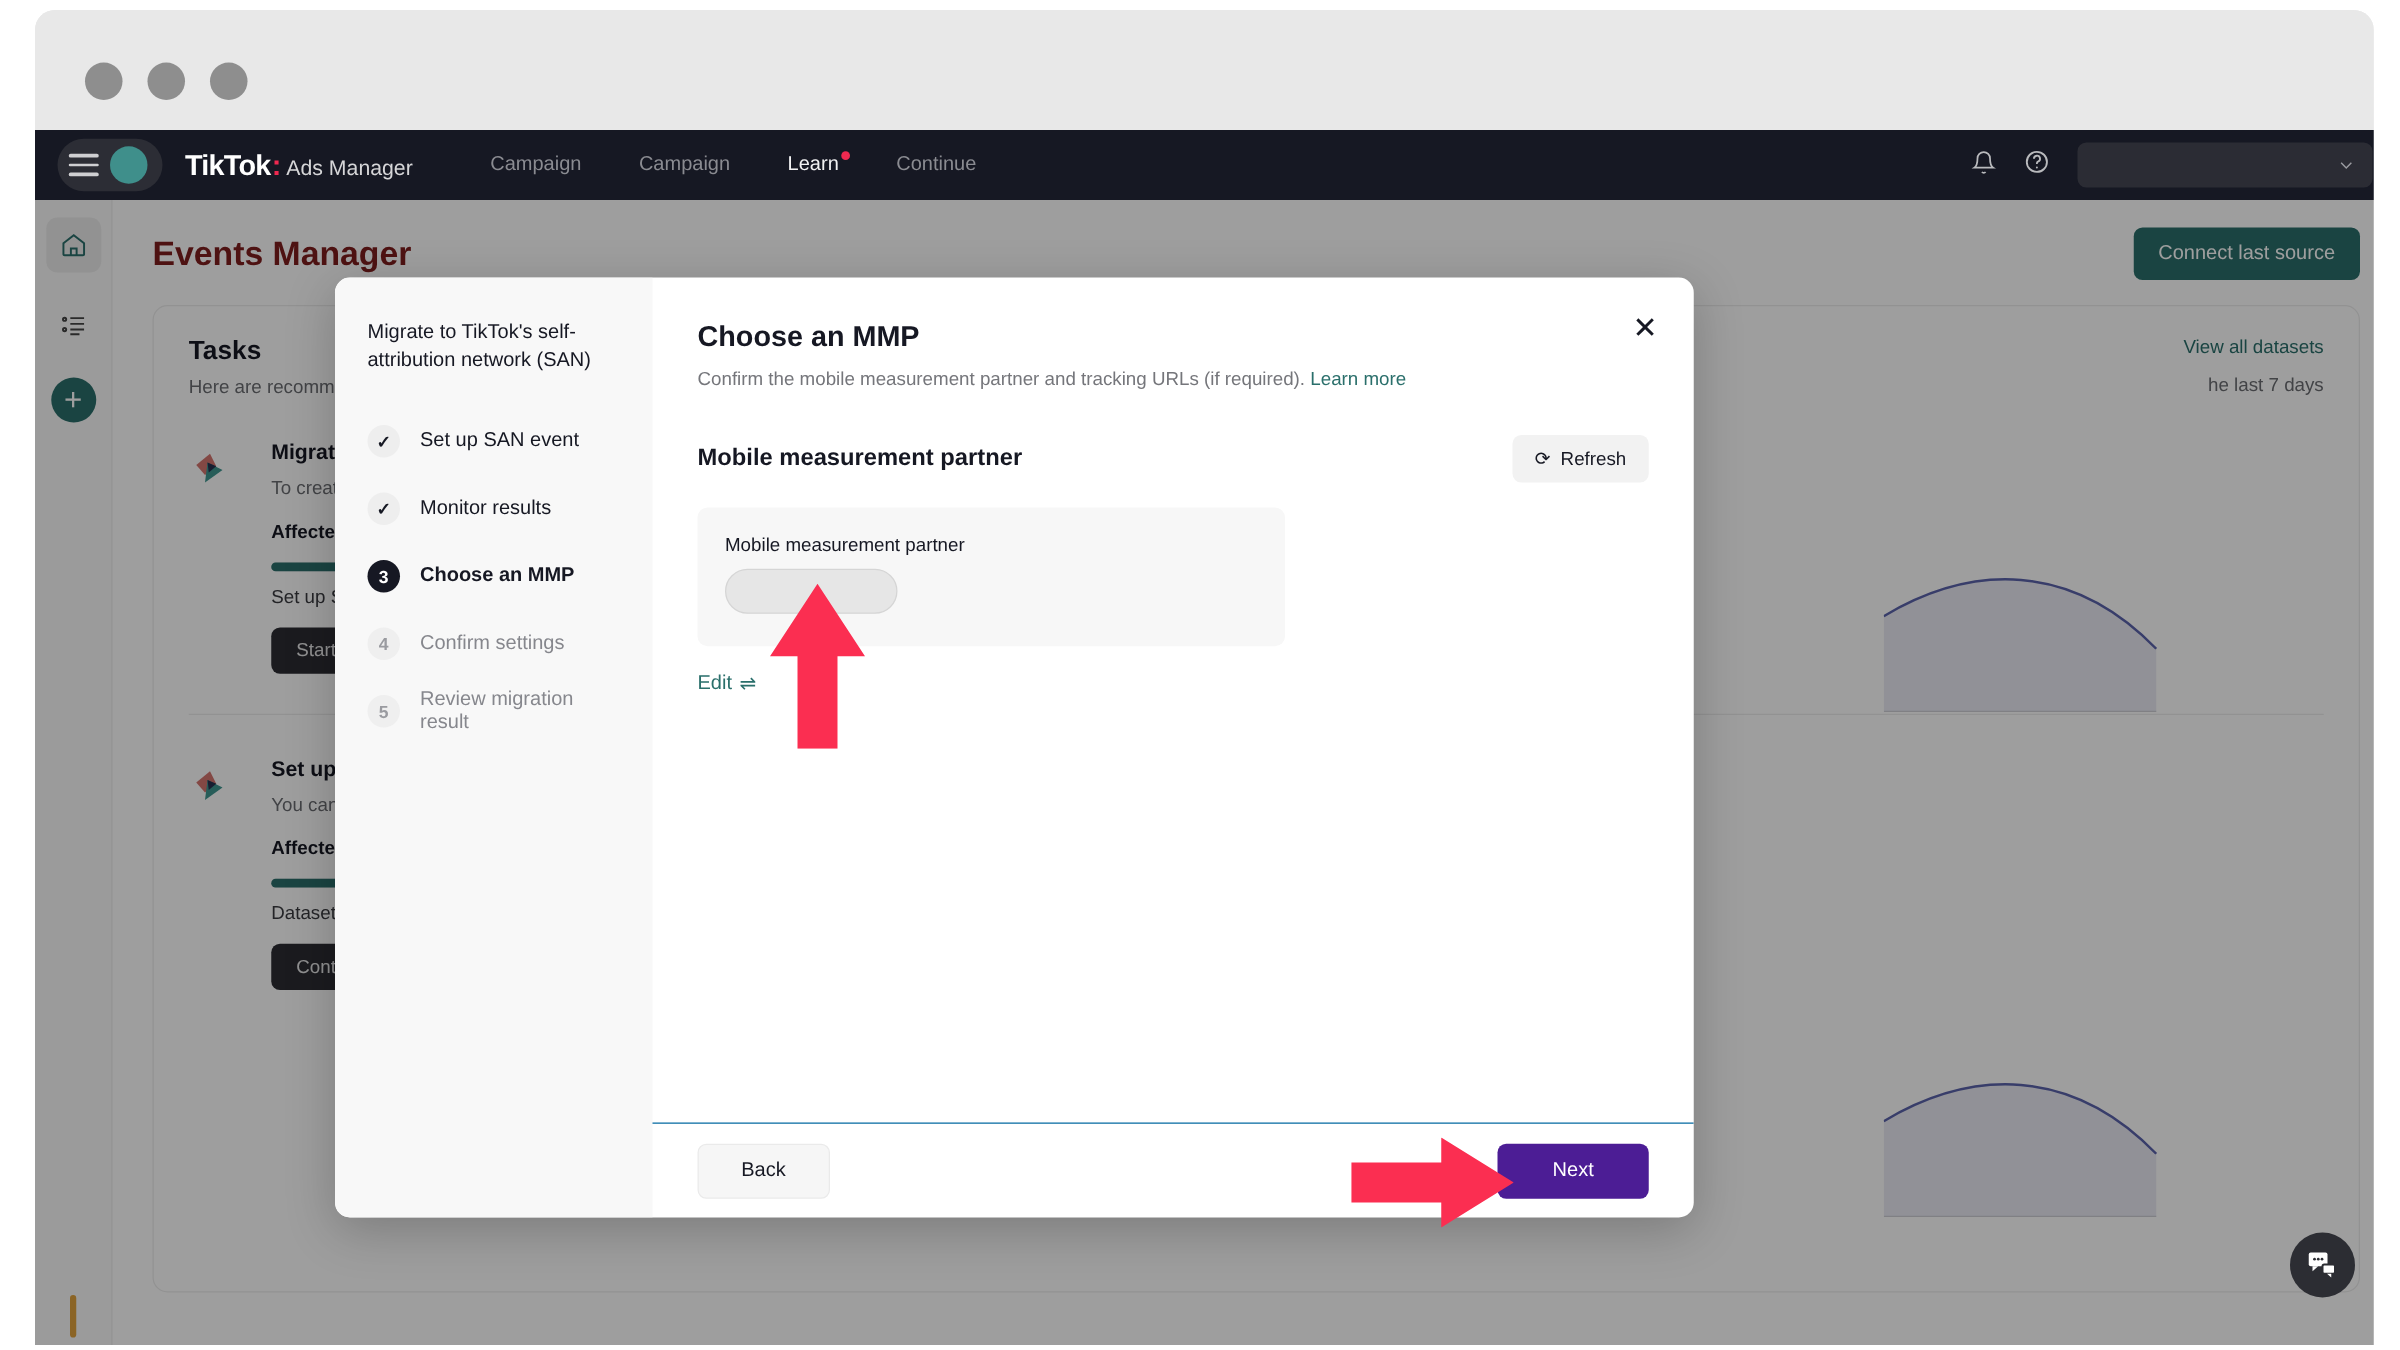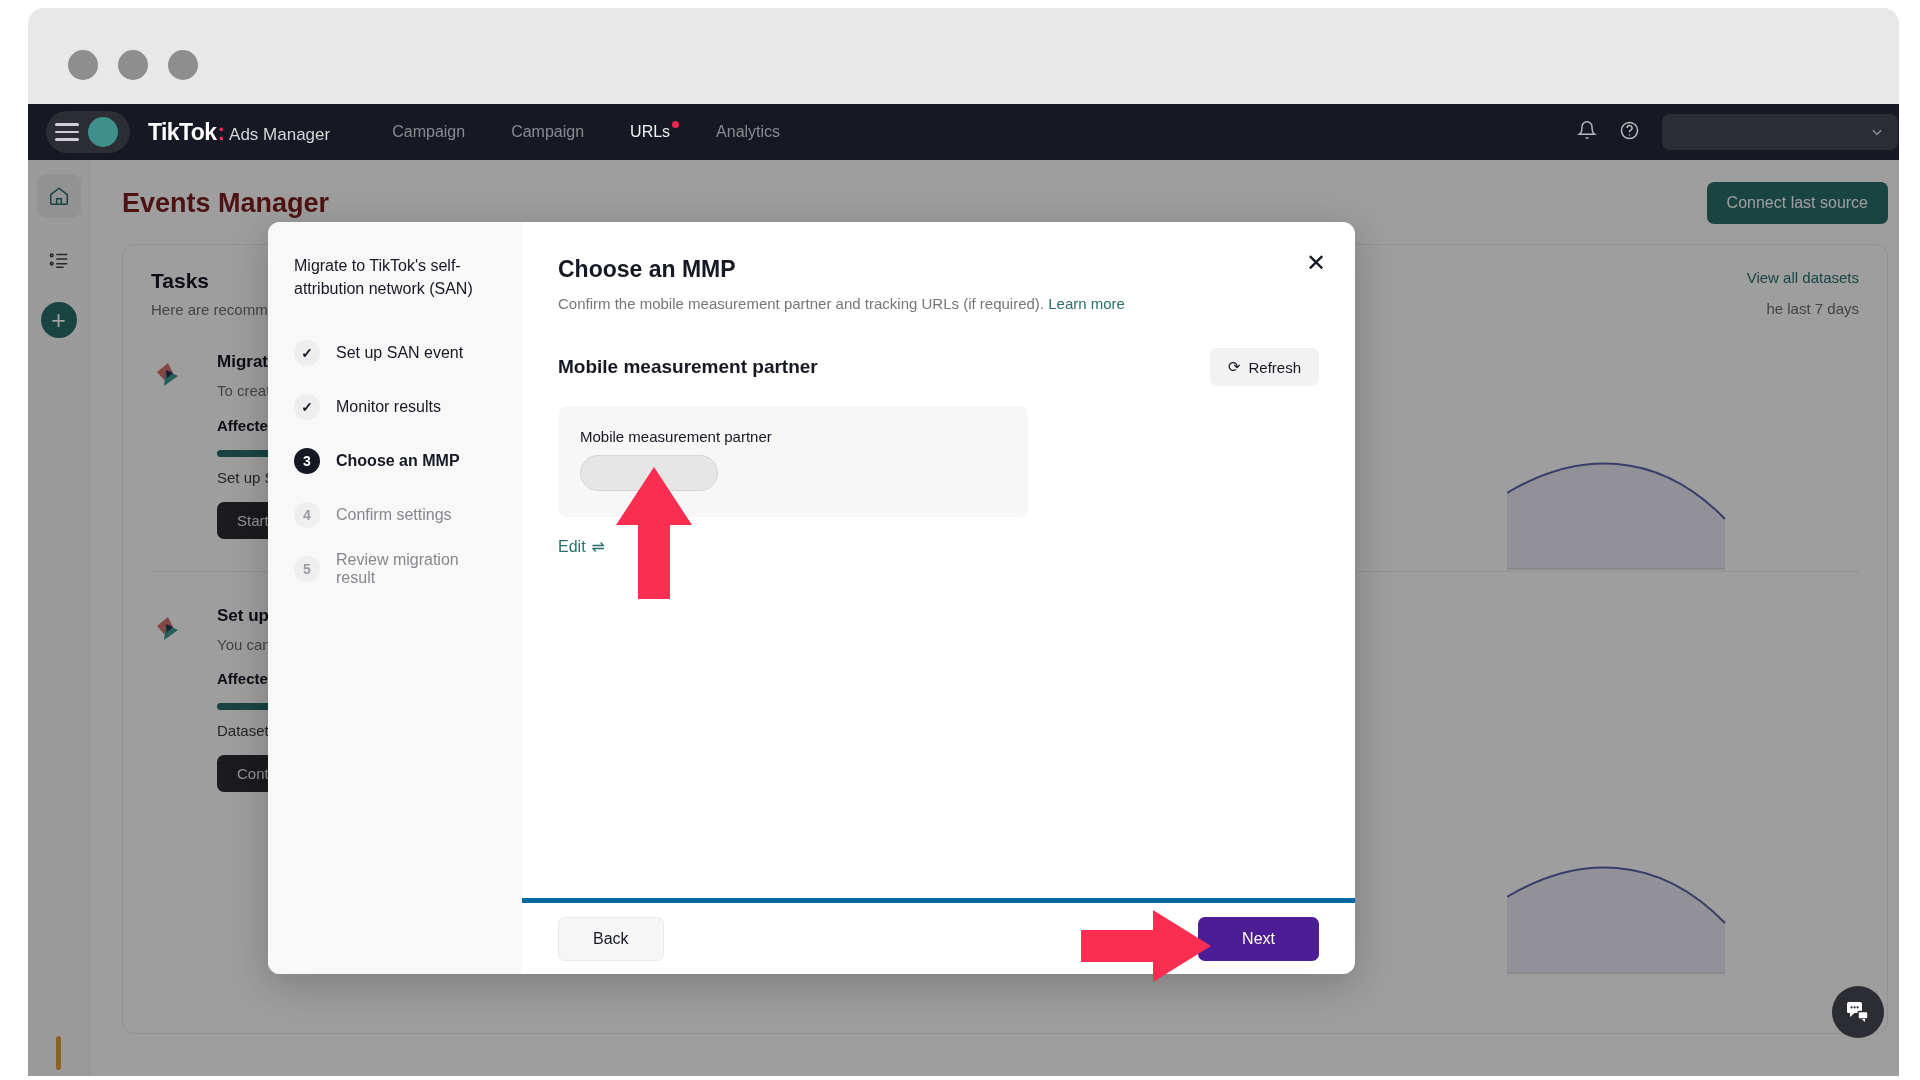--- a/index.html
+++ b/index.html
@@ -196,21 +196,21 @@
   #mmp-field-label { font-size: 15px; color: #161823; }
   #mmp-input {
     margin-top: 10px; width: 138px; height: 36px; border-radius: 18px;
     background: #e6e6e6; border: 1px solid #d5d5d5; cursor: pointer;
   }
   #edit-link {
     margin-top: 20px; font-size: 16px; color: #2a6f6b;
     display: inline-flex; align-items: center; gap: 6px; cursor: pointer;
   }
   #modal-footer {
-    height: 76px; border-top: 5px solid #0369a1; display: flex;
+    height: 76px; border-top: 1px solid #0369a1; display: flex;
     align-items: center; padding: 0 36px;
   }
   #back-btn {
     background: #f6f6f6; border: 1px solid #eaeaea; border-radius: 7px;
     padding: 12px 34px; font-size: 16px; color: #161823; cursor: pointer;
   }
   #next-btn {
     margin-left: auto; background: #4c1d95; color: #ffffff; border-radius: 7px;
     padding: 13px 44px; font-size: 16px; cursor: pointer;
   }
@@ -245,24 +245,24 @@
      </div>
      <div id="brand">
        <span id="brand-tiktok">TikTok</span>
        <span id="brand-colon">:</span>
        <span id="brand-sub">Ads Manager</span>
      </div>
      <div id="navlinks">
        <div class="navlink">Campaign</div>
        <div class="navlink">Campaign</div>
        <div class="navlink active">
-         <span>URLs</span>
+         <span>Learn</span>
          <span class="nav-dot"></span>
        </div>
-       <div class="navlink">Analytics</div>
+       <div class="navlink">Continue</div>
      </div>
      <div id="nav-right">
        <span class="nav-icon">
          <svg width="20" height="20" viewBox="0 0 24 24" fill="none" stroke="#b9babd" stroke-width="1.7">
            <path d="M18 8a6 6 0 1 0-12 0c0 7-3 9-3 9h18s-3-2-3-9"></path>
                 <path d="M13.7 21a2 2 0 0 1-3.4 0"></path>
          </svg>
        </span>
        <span class="nav-icon">
          <svg width="21" height="21" viewBox="0 0 24 24" fill="none" stroke="#b9babd" stroke-width="1.7">

